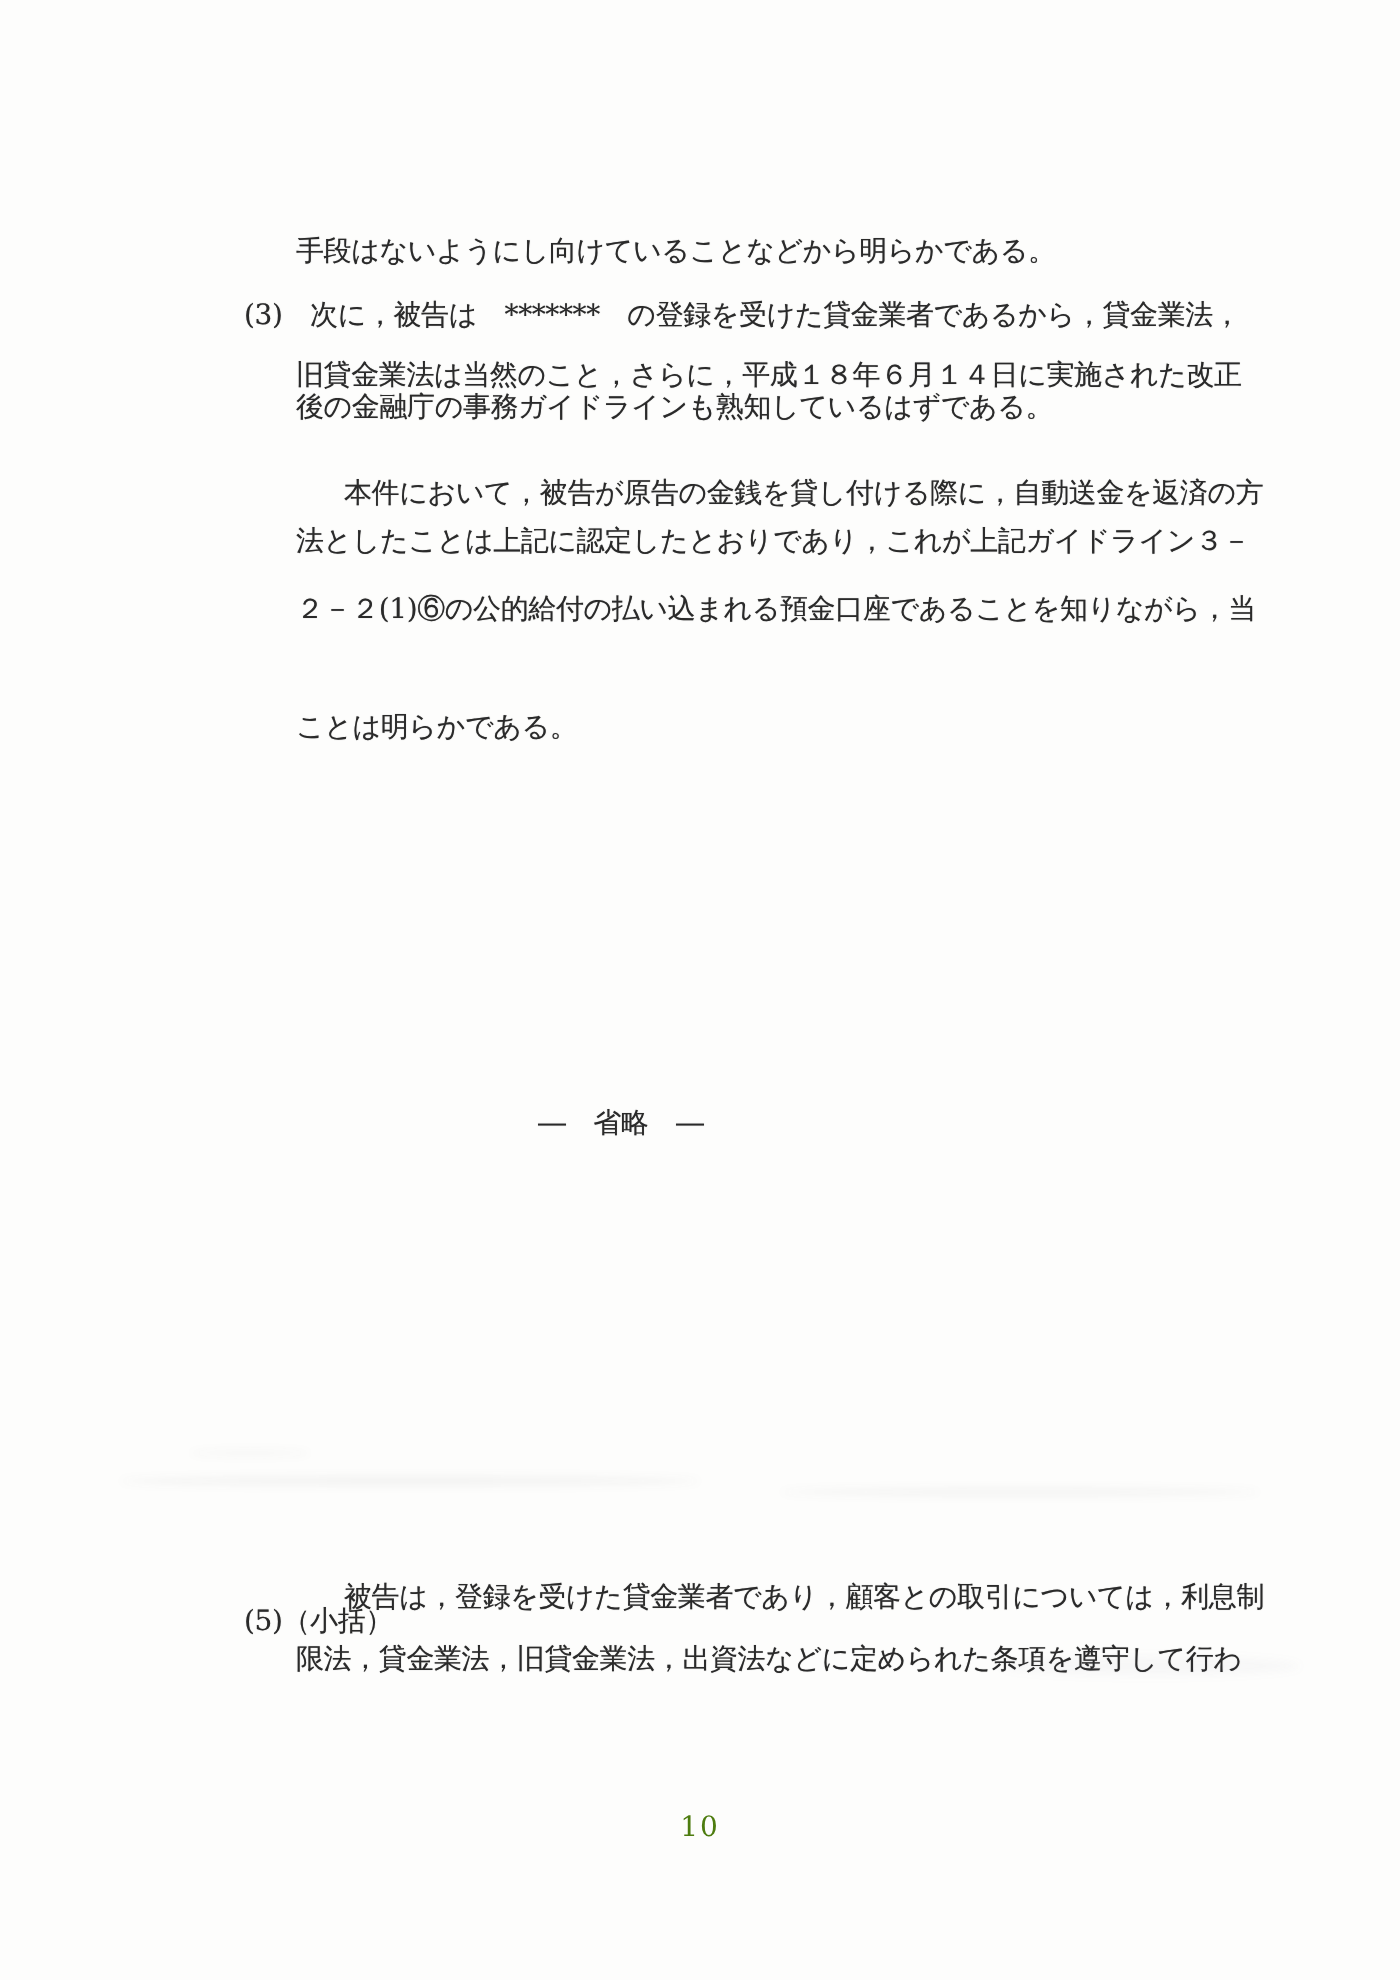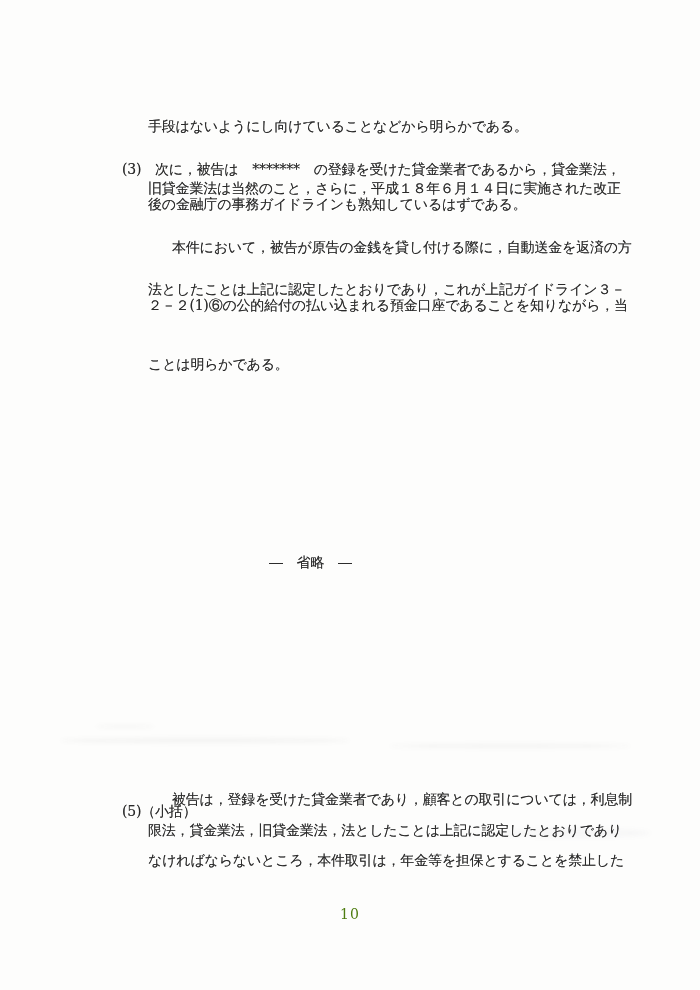--- a/index.html
+++ b/index.html
@@ -50,34 +50,33 @@
   .a2 { left: 390px; top: 744px; width: 240px; height: 4px; }
   .a3 { left: 95px;  top: 725px; width: 60px;  height: 3px; background: rgba(60,60,60,0.04); }
   .a4 { left: 500px; top: 828px; width: 150px; height: 10px; background: rgba(90,90,120,0.04); }
 </style>
 </head>
 <body>
 
 <div class="page">
 
   <div class="line x-body" style="top:115px">手段はないようにし向けていることなどから明らかである。</div>
-  <div class="line x-num" style="top:158px">(3)　次に，被告は　*******　の登録を受けた貸金業者であるから，貸金業法，</div>
+  <div class="line x-num" style="top:147px">(3)　次に，被告は　*******　の登録を受けた貸金業者であるから，貸金業法，</div>
   <div class="line x-body" style="top:177px">旧貸金業法は当然のこと，さらに，平成１８年６月１４日に実施された改正</div>
   <div class="line x-body" style="top:193px">後の金融庁の事務ガイドラインも熟知しているはずである。</div>
   <div class="line x-ind" style="top:237px">本件において，被告が原告の金銭を貸し付ける際に，自動送金を返済の方</div>
-  <div class="line x-body" style="top:278px">法としたことは上記に認定したとおりであり，これが上記ガイドライン３－</div>
+  <div class="line x-body" style="top:260px">法としたことは上記に認定したとおりであり，これが上記ガイドライン３－</div>
   <div class="line x-body" style="top:294px">２－２(1)⑥の公的給付の払い込まれる預金口座であることを知りながら，当</div>
   <div class="line x-body" style="top:353px">ことは明らかである。</div>
 
   <div class="line omission" style="top:551px">―　省略　―</div>
 
   <div class="line x-num" style="top:800px">(5)（小括）</div>
   <div class="line x-ind" style="top:789px">被告は，登録を受けた貸金業者であり，顧客との取引については，利息制</div>
-  <div class="line x-body" style="top:819px">限法，貸金業法，旧貸金業法，法としたことは上記に認定したとおりであり</div>
-  <div class="line x-body" style="top:849px">なければならないところ，本件取引は，年金等を担保とすることを禁止した</div>
+  <div class="line x-body" style="top:819px">限法，貸金業法，旧貸金業法，出資法などに定められた条項を遵守して行わ</div>
 
   <div class="page-number">10</div>
 
   <div class="artifact a1"></div>
   <div class="artifact a2"></div>
   <div class="artifact a3"></div>
   <div class="artifact a4"></div>
 
 </div>
 

